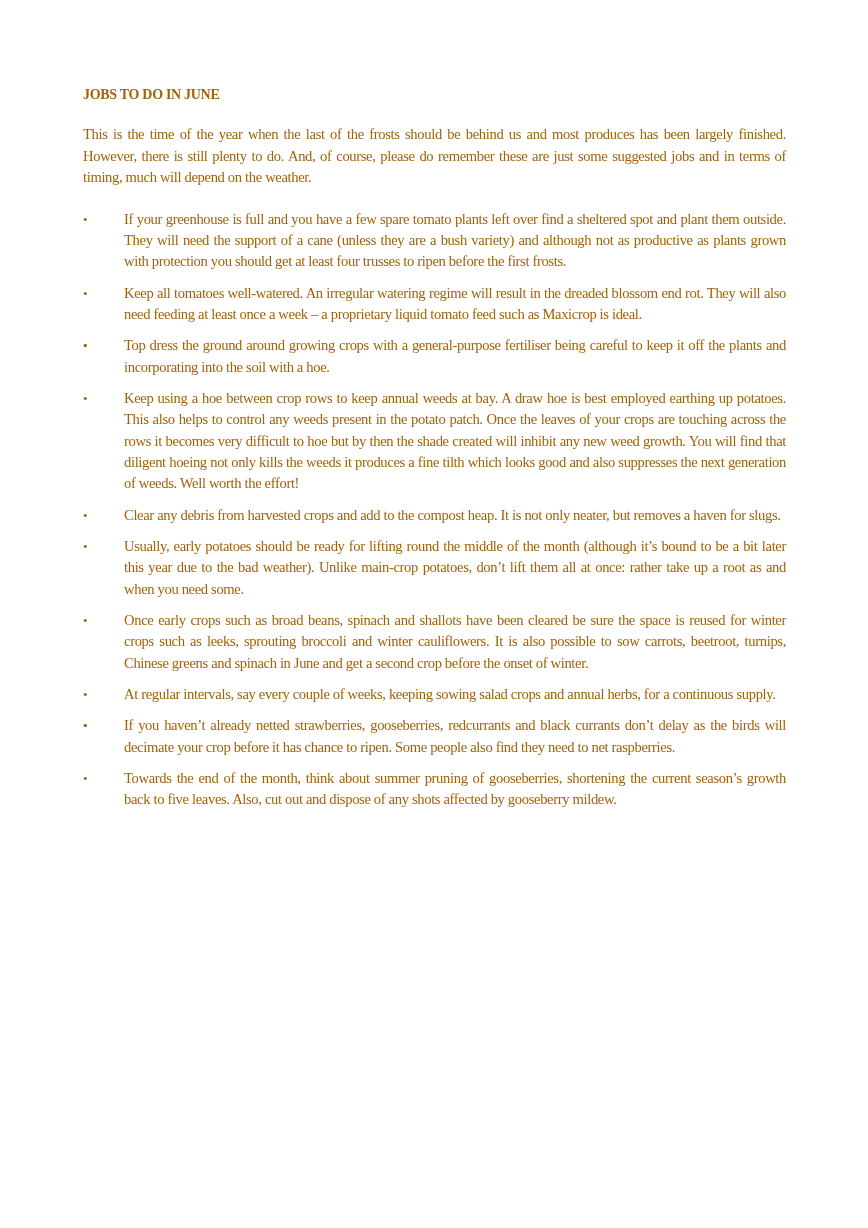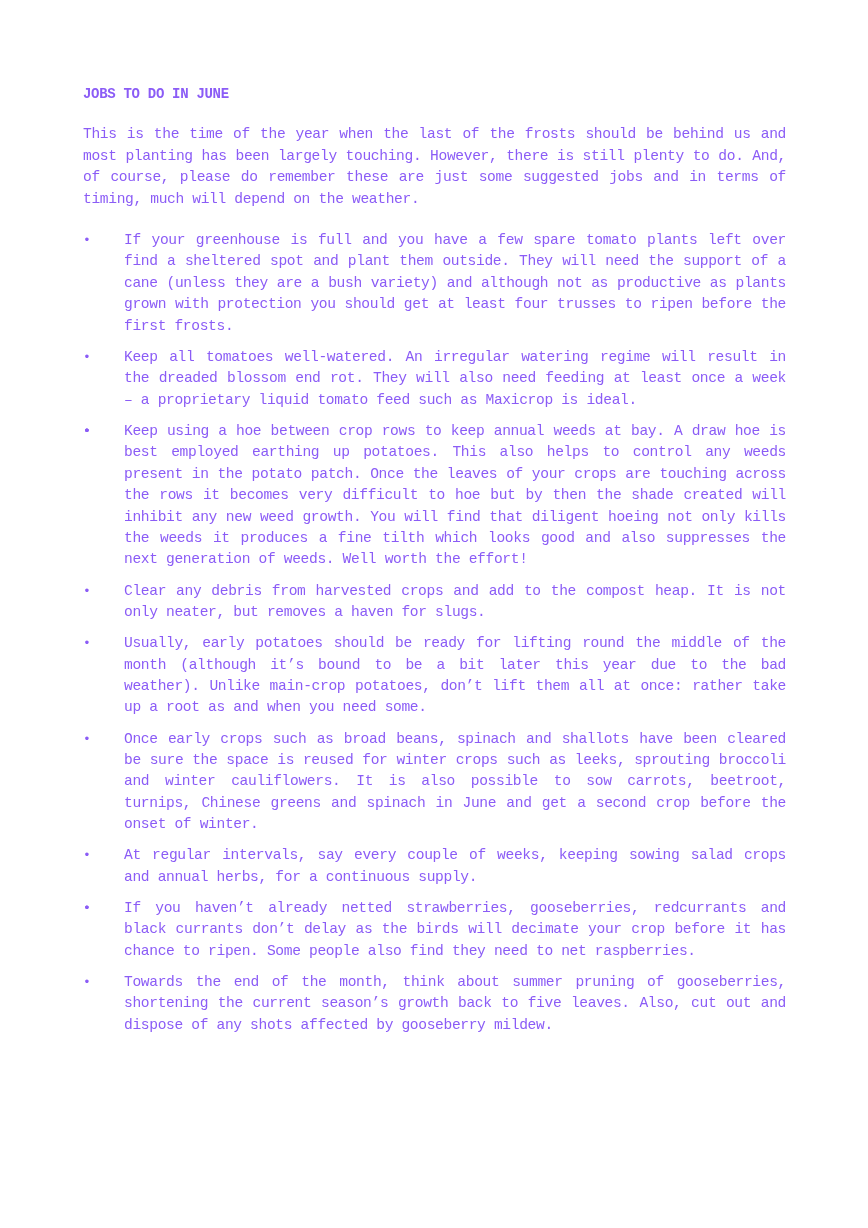--- a/index.html
+++ b/index.html
@@ -1,39 +1,39 @@
 <!DOCTYPE html>
 <html><head>
   <meta charset="utf-8">
   <style>
     html, body { margin: 0; padding: 0; background: #ffffff; }
     body { width: 868px; height: 1228px; position: relative; overflow: hidden; }
     .page {
       position: absolute; left: 83px; top: 84px; width: 703px;
-      font-family: Liberation Mono, monospace;
-      font-size: 14.6px; line-height: 21.4px; color: #8b5cf6;
+      font-family: Liberation Serif, serif;
+      font-size: 14.6px; line-height: 21.4px; color: #a16207;
       letter-spacing: -0.35px;
     }
     .title { font-weight: bold; font-size: 14px; letter-spacing: -0.3px; margin: 0 0 19px 0; }
     .intro { text-align: justify; margin: 0 0 20px 0; }
     ul.jobs { list-style: none; margin: 0; padding: 0; }
     ul.jobs li { position: relative; padding-left: 41px; text-align: justify; margin: 0 0 9.8px 0; }
     .bullet { position: absolute; left: 0; top: 0; width: 20px; font-size: 13px; }
   </style>
 </head>
 <body>
 
 <div class="page">
   <div class="title">JOBS TO DO IN JUNE</div>
-  <p class="intro">This is the time of the year when the last of the frosts should be behind us and most planting has been largely touching.  However, there is still plenty to do.  And, of course, please do remember these are just some suggested jobs and in terms of timing, much will depend on the weather.</p>
+  <p class="intro">This is the time of the year when the last of the frosts should be behind us and most produces has been largely finished.  However, there is still plenty to do.  And, of course, please do remember these are just some suggested jobs and in terms of timing, much will depend on the weather.</p>
   <ul class="jobs">
     <li><span class="bullet">•</span><span>If your greenhouse is full and you have a few spare tomato plants left over find a sheltered spot and plant them outside.  They will need the support of a cane (unless they are a bush variety) and although not as productive as plants grown with protection you should get at least four trusses to ripen before the first frosts.</span></li>
     <li><span class="bullet">•</span><span>Keep all tomatoes well-watered.  An irregular watering regime will result in the dreaded blossom end rot.  They will also need feeding at least once a week – a proprietary liquid tomato feed such as Maxicrop is ideal.</span></li>
     <li><span class="bullet">•</span></li>
-    <li><span class="bullet">•</span></li>
+    <li><span class="bullet">•</span><span>Top dress the ground around growing crops with a general-purpose fertiliser being careful to keep it off the plants and incorporating into the soil with a hoe.</span></li>
     <li><span class="bullet">•</span><span>Keep using a hoe between crop rows to keep annual weeds at bay.  A draw hoe is best employed earthing up potatoes.  This also helps to control any weeds present in the potato patch.  Once the leaves of your crops are touching across the rows it becomes very difficult to hoe but by then the shade created will inhibit any new weed growth.  You will find that diligent hoeing not only kills the weeds it produces a fine tilth which looks good and also suppresses the next generation of weeds.  Well worth the effort!</span></li>
     <li><span class="bullet">•</span><span>Clear any debris from harvested crops and add to the compost heap.  It is not only neater, but removes a haven for slugs.</span></li>
     <li><span class="bullet">•</span><span>Usually, early potatoes should be ready for lifting round the middle of the month (although it’s bound to be a bit later this year due to the bad weather).  Unlike main-crop potatoes, don’t lift them all at once: rather take up a root as and when you need some.</span></li>
     <li><span class="bullet">•</span><span>Once early crops such as broad beans, spinach and shallots have been cleared be sure the space is reused for winter crops such as leeks, sprouting broccoli and winter cauliflowers.  It is also possible to sow carrots, beetroot, turnips, Chinese greens and spinach in June and get a second crop before the onset of winter.</span></li>
     <li><span class="bullet">•</span><span>At regular intervals, say every couple of weeks, keeping sowing salad crops and annual herbs, for a continuous supply.</span></li>
     <li><span class="bullet">•</span></li>
     <li><span class="bullet">•</span><span>If you haven’t already netted strawberries, gooseberries, redcurrants and black currants don’t delay as the birds will decimate your crop before it has chance to ripen.  Some people also find they need to net raspberries.</span></li>
     <li><span class="bullet">•</span><span>Towards the end of the month, think about summer pruning of gooseberries, shortening the current season’s growth back to five leaves.  Also, cut out and dispose of any shots affected by gooseberry mildew.</span></li>
   </ul>
 </div>

